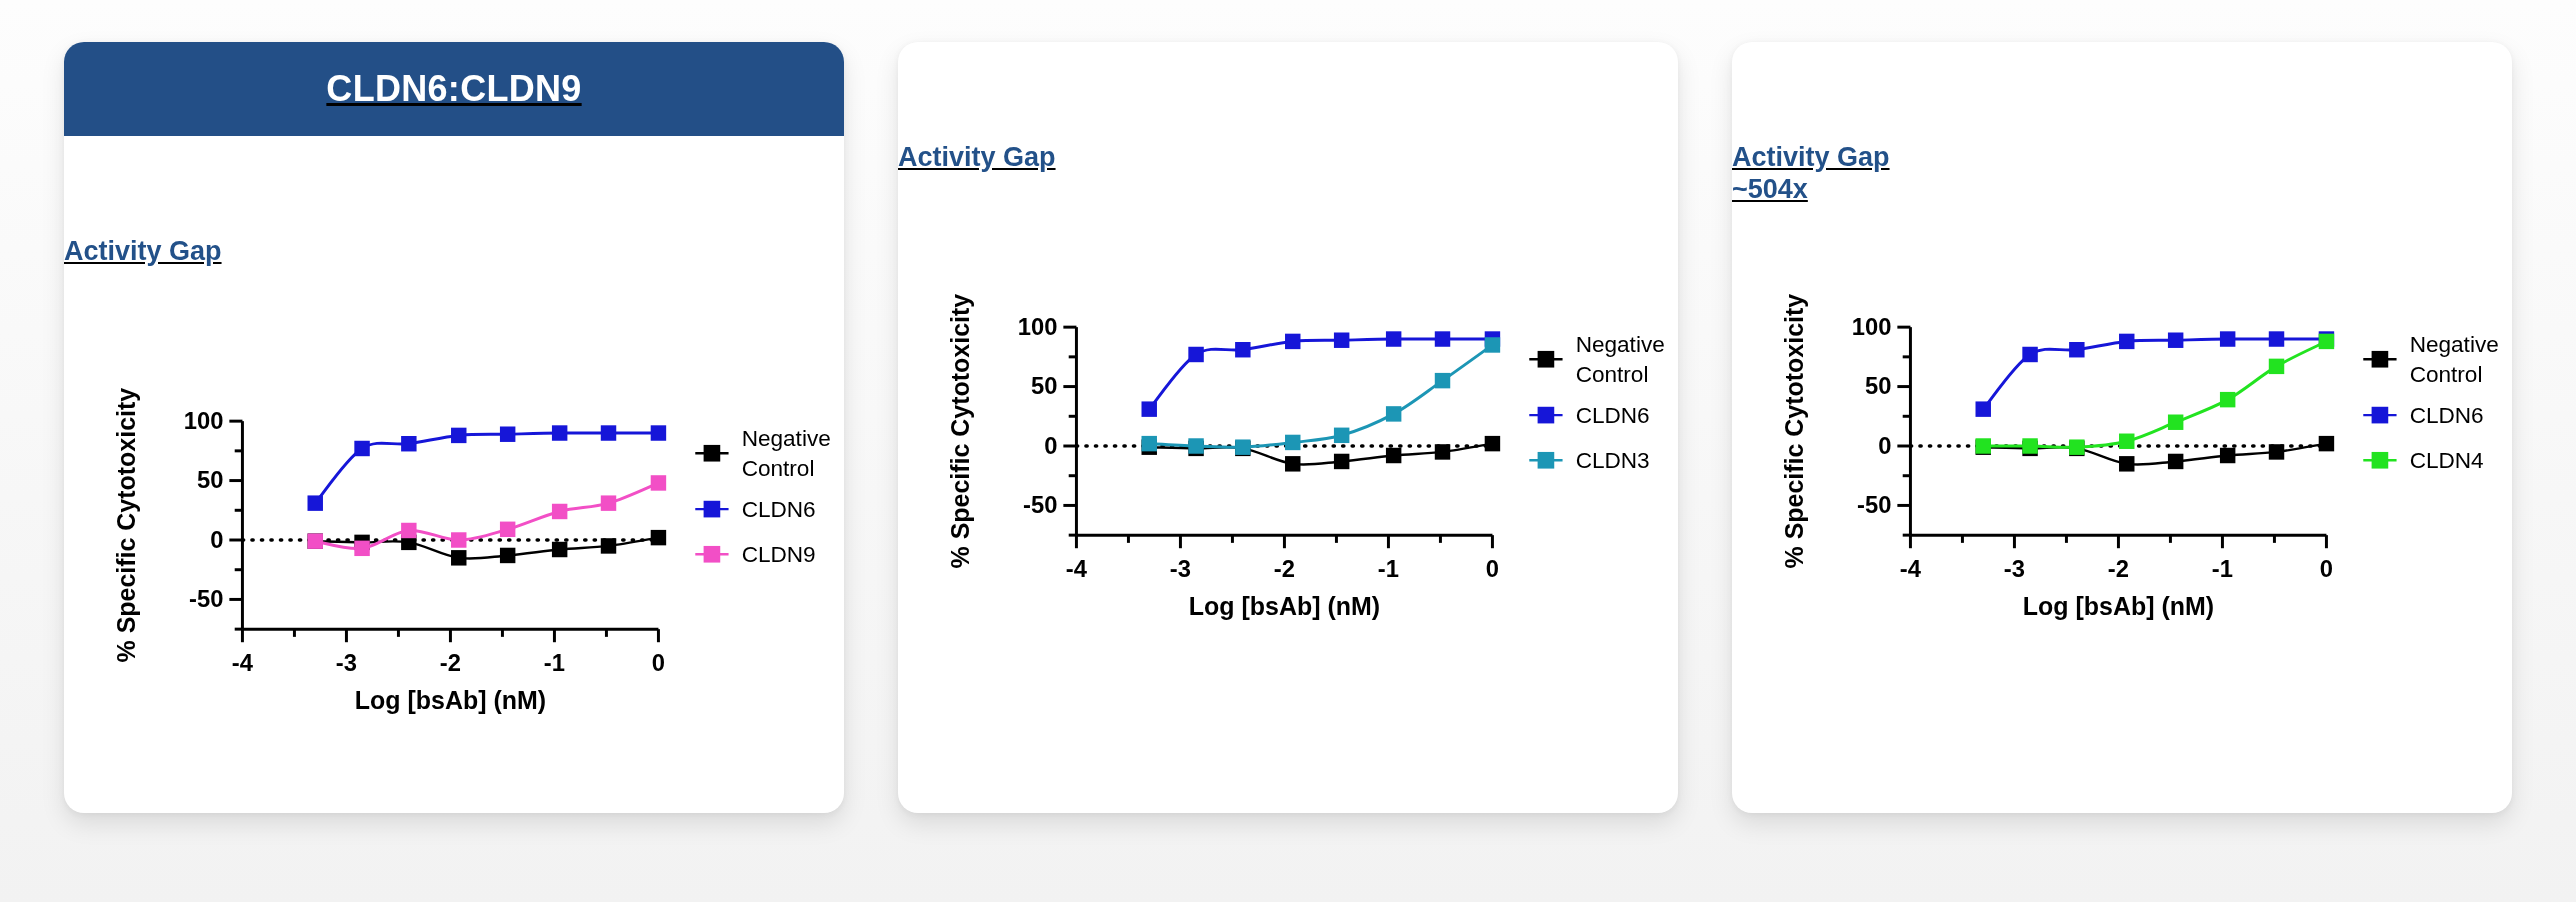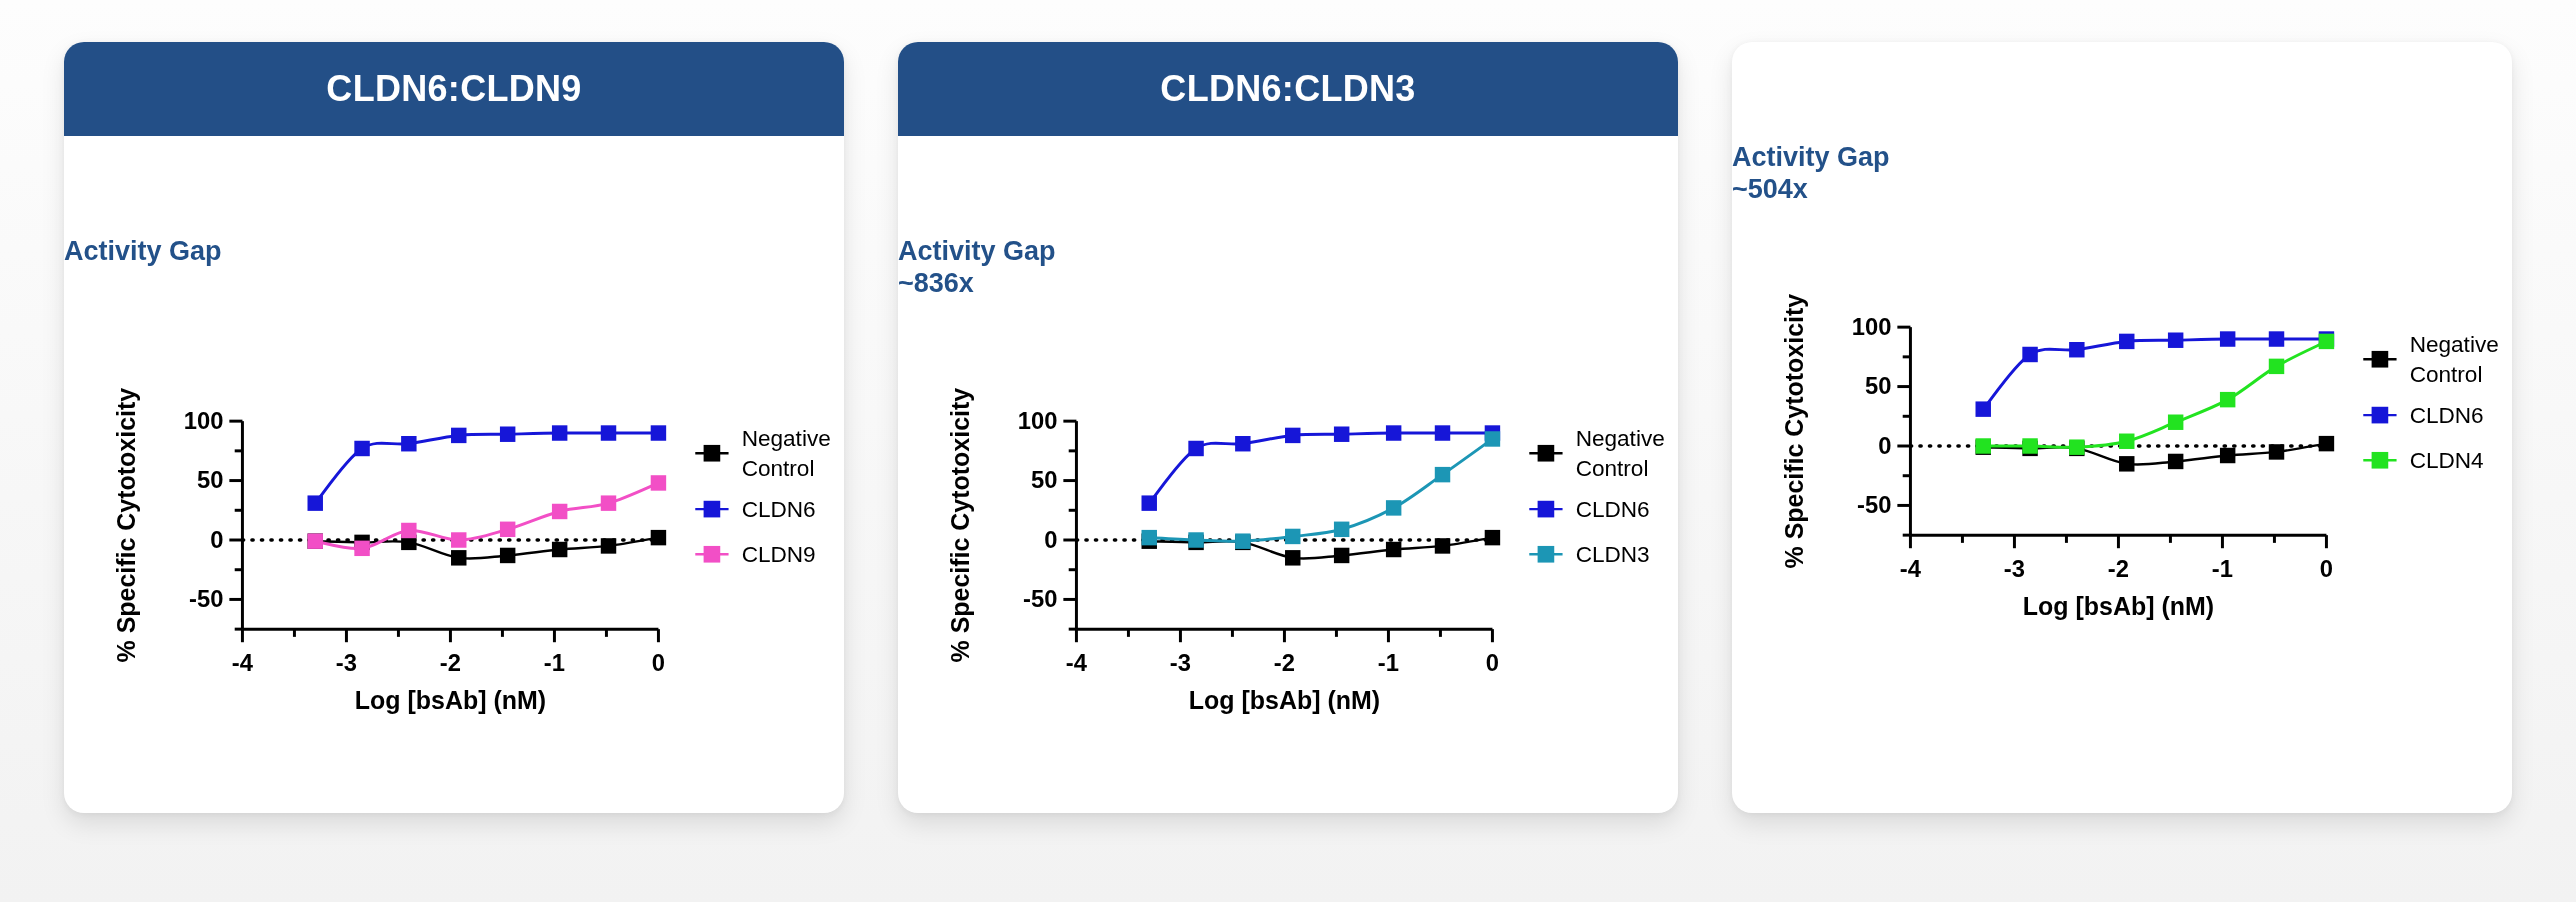--- a/index.html
+++ b/index.html
@@ -20,20 +20,21 @@
   .card{
     width:780px;
     height:771px;
     background:#ffffff;
     border-radius:20px;
     box-shadow:0 10.7px 24px rgba(0,0,0,0.10), 0 1.8px 6px rgba(0,0,0,0.05);
     overflow:hidden;
     position:relative;
     display:flex;
     flex-direction:column;
+    text-decoration:underline;
   }
   .card-header{
     height:94px;
     background:#234F87;
     display:flex;
     align-items:center;
     justify-content:center;
     flex:0 0 auto;
   }
   .card-header .title{
@@ -152,27 +153,23 @@
               <text x="1140" y="311" font-size="38" font-family="&quot;Liberation Sans&quot;, sans-serif" fill="#000">CLDN6</text>
               <line x1="1062" y1="374" x2="1118" y2="374" stroke="#F24FC6" stroke-width="4"></line>
               <rect x="1076" y="360" width="28" height="28" fill="#F24FC6"></rect>
               <text x="1140" y="387" font-size="38" font-family="&quot;Liberation Sans&quot;, sans-serif" fill="#000">CLDN9</text>
             </g>
           </svg>
         </div>
       </div>
     </div>
     <div class="card">
-      <div class="card-header">
-        <div class="title">CLDN6:CLDN3</div>
-      </div>
       <div class="card-body">
         <div class="gap-block">
           <span class="gap-value">Activity Gap</span>
-          <span class="gap-value">~836x</span>
         </div>
         <div class="plot-wrap">
           <svg width="780" height="416" viewBox="0 0 1312 700" class="prism">
             <g>
               <line x1="300" y1="150" x2="300" y2="500" stroke="#000" stroke-width="5"></line>
               <line x1="300" y1="500" x2="1000" y2="500" stroke="#000" stroke-width="5"></line>
               <line x1="278" y1="150" x2="300" y2="150" stroke="#000" stroke-width="5"></line>
               <text x="268" y="163" text-anchor="end" font-size="40" font-weight="bold" font-family="&quot;Liberation Sans&quot;, sans-serif" fill="#000">100</text>
               <line x1="278" y1="250" x2="300" y2="250" stroke="#000" stroke-width="5"></line>
               <text x="268" y="263" text-anchor="end" font-size="40" font-weight="bold" font-family="&quot;Liberation Sans&quot;, sans-serif" fill="#000">50</text>

